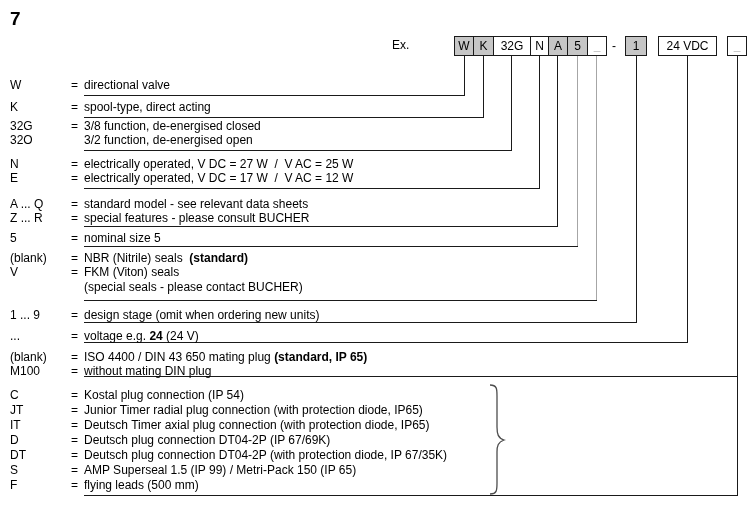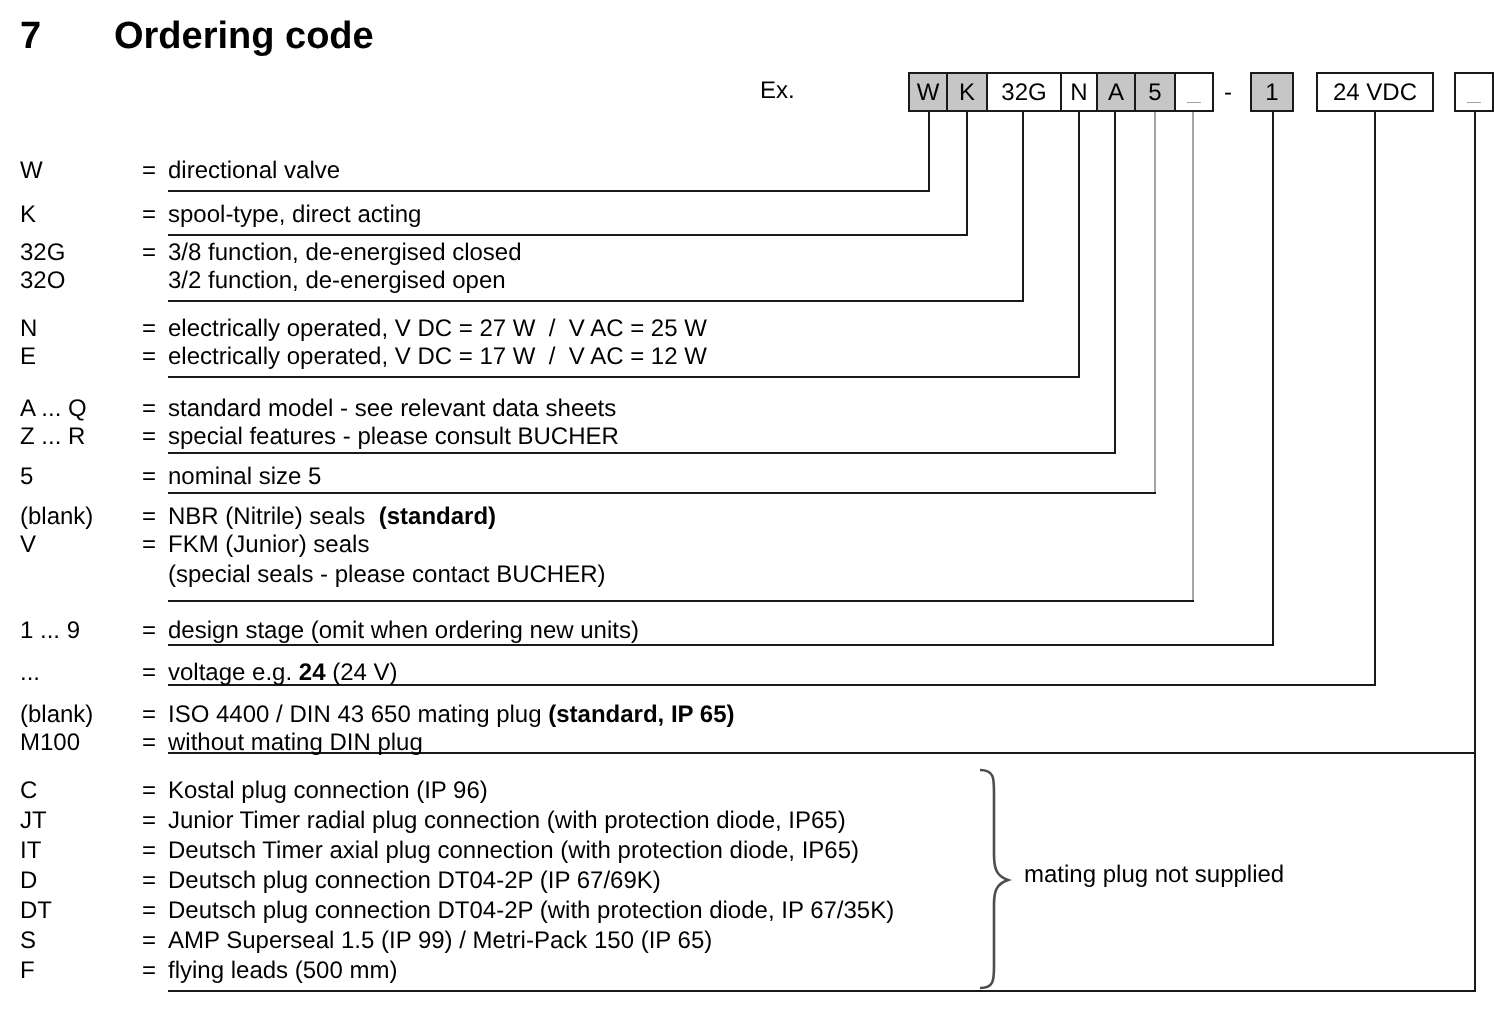--- a/index.html
+++ b/index.html
@@ -38,23 +38,22 @@
   .code-row .desc{position:absolute;left:74px;top:0;}
   .code-row .desc b{font-weight:bold;}
   .brace-label{font-size:12px;}
 </style>
 </head>
 <body>
 
 <div class="page">
 
   <span class="abs title-num" style="left:10px;top:8px;">7</span>
-  <span class="abs title-text" style="left:57px;top:8px;">Ordering code</span>
 
-  <span class="abs ex-label" style="left:380px;top:38px;">Ex.</span>
+  <span class="abs ex-label" style="left:392px;top:38px;">Ex.</span>
 
   <div class="abs strip" style="left:454px;top:36px;" id="box-strip">
       <div class="code-box shaded" style="width:20px;">
         <span>W</span>
       </div>
       <div class="code-box shaded" style="width:21px;">
         <span>K</span>
       </div>
       <div class="code-box" style="width:38px;">
         <span>32G</span>
@@ -115,33 +114,32 @@
       <div class="code-row" style="top: 78px;"><span class="code">W</span><span class="eq">=</span><span class="desc"><span>directional valve</span></span></div>
       <div class="code-row" style="top: 100px;"><span class="code">K</span><span class="eq">=</span><span class="desc"><span>spool-type, direct acting</span></span></div>
       <div class="code-row" style="top: 119px;"><span class="code">32G</span><span class="eq">=</span><span class="desc"><span>3/8 function, de-energised closed</span></span></div>
       <div class="code-row" style="top: 133px;"><span class="code">32O</span><span class="desc"><span>3/2 function, de-energised open</span></span></div>
       <div class="code-row" style="top: 157px;"><span class="code">N</span><span class="eq">=</span><span class="desc"><span>electrically operated, V DC = 27 W  /  V AC = 25 W</span></span></div>
       <div class="code-row" style="top: 171px;"><span class="code">E</span><span class="eq">=</span><span class="desc"><span>electrically operated, V DC = 17 W  /  V AC = 12 W</span></span></div>
       <div class="code-row" style="top: 197px;"><span class="code">A ... Q</span><span class="eq">=</span><span class="desc"><span>standard model - see relevant data sheets</span></span></div>
       <div class="code-row" style="top: 211px;"><span class="code">Z ... R</span><span class="eq">=</span><span class="desc"><span>special features - please consult BUCHER</span></span></div>
       <div class="code-row" style="top: 231px;"><span class="code">5</span><span class="eq">=</span><span class="desc"><span>nominal size 5</span></span></div>
       <div class="code-row" style="top: 251px;"><span class="code">(blank)</span><span class="eq">=</span><span class="desc"><span>NBR (Nitrile) seals  </span><b>(standard)</b></span></div>
-      <div class="code-row" style="top: 265px;"><span class="code">V</span><span class="eq">=</span><span class="desc"><span>FKM (Junior) seals</span></span></div>
+      <div class="code-row" style="top: 265px;"><span class="code">V</span><span class="eq">=</span><span class="desc"><span>FKM (Viton) seals</span></span></div>
       <div class="code-row" style="top: 280px;"><span class="code"></span><span class="desc"><span>(special seals - please contact BUCHER)</span></span></div>
       <div class="code-row" style="top: 308px;"><span class="code">1 ... 9</span><span class="eq">=</span><span class="desc"><span>design stage (omit when ordering new units)</span></span></div>
       <div class="code-row" style="top: 329px;"><span class="code">...</span><span class="eq">=</span><span class="desc"><span>voltage e.g. </span><b>24</b><span> (24 V)</span></span></div>
       <div class="code-row" style="top: 350px;"><span class="code">(blank)</span><span class="eq">=</span><span class="desc"><span>ISO 4400 / DIN 43 650 mating plug </span><b>(standard, IP 65)</b></span></div>
       <div class="code-row" style="top: 364px;"><span class="code">M100</span><span class="eq">=</span><span class="desc"><span>without mating DIN plug</span></span></div>
-      <div class="code-row" style="top: 388px;"><span class="code">C</span><span class="eq">=</span><span class="desc"><span>Kostal plug connection (IP 96)</span></span></div>
+      <div class="code-row" style="top: 388px;"><span class="code">C</span><span class="eq">=</span><span class="desc"><span>Kostal plug connection (IP 54)</span></span></div>
       <div class="code-row" style="top: 403px;"><span class="code">JT</span><span class="eq">=</span><span class="desc"><span>Junior Timer radial plug connection (with protection diode, IP65)</span></span></div>
       <div class="code-row" style="top: 418px;"><span class="code">IT</span><span class="eq">=</span><span class="desc"><span>Deutsch Timer axial plug connection (with protection diode, IP65)</span></span></div>
       <div class="code-row" style="top: 433px;"><span class="code">D</span><span class="eq">=</span><span class="desc"><span>Deutsch plug connection DT04-2P (IP 67/69K)</span></span></div>
       <div class="code-row" style="top: 448px;"><span class="code">DT</span><span class="eq">=</span><span class="desc"><span>Deutsch plug connection DT04-2P (with protection diode, IP 67/35K)</span></span></div>
       <div class="code-row" style="top: 463px;"><span class="code">S</span><span class="eq">=</span><span class="desc"><span>AMP Superseal 1.5 (IP 99) / Metri-Pack 150 (IP 65)</span></span></div>
       <div class="code-row" style="top: 478px;"><span class="code">F</span><span class="eq">=</span><span class="desc"><span>flying leads (500 mm)</span></span></div>
     </div>
 
   <svg class="abs" style="left:488px;top:384px;" width="18" height="112" viewBox="0 0 18 112">
     <path d="M2,1 C9,1 9,5 9,12 L9,43 C9,50 10,54 16,56 C10,58 9,62 9,68 L9,99 C9,106 9,110 2,110" fill="none" stroke="#4d4d4d" stroke-width="1.3"></path>
   </svg>
-  <span class="abs brace-label" style="left:512px;top:430px;">mating plug not supplied</span>
 
 </div>
 
 </body></html>

